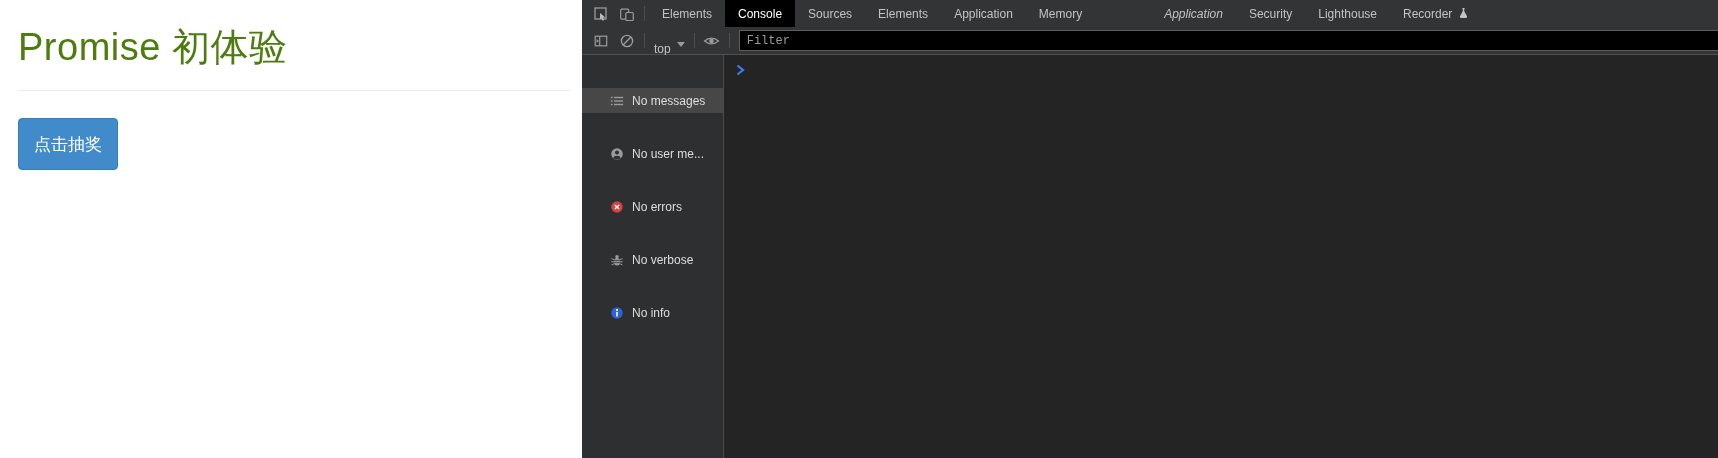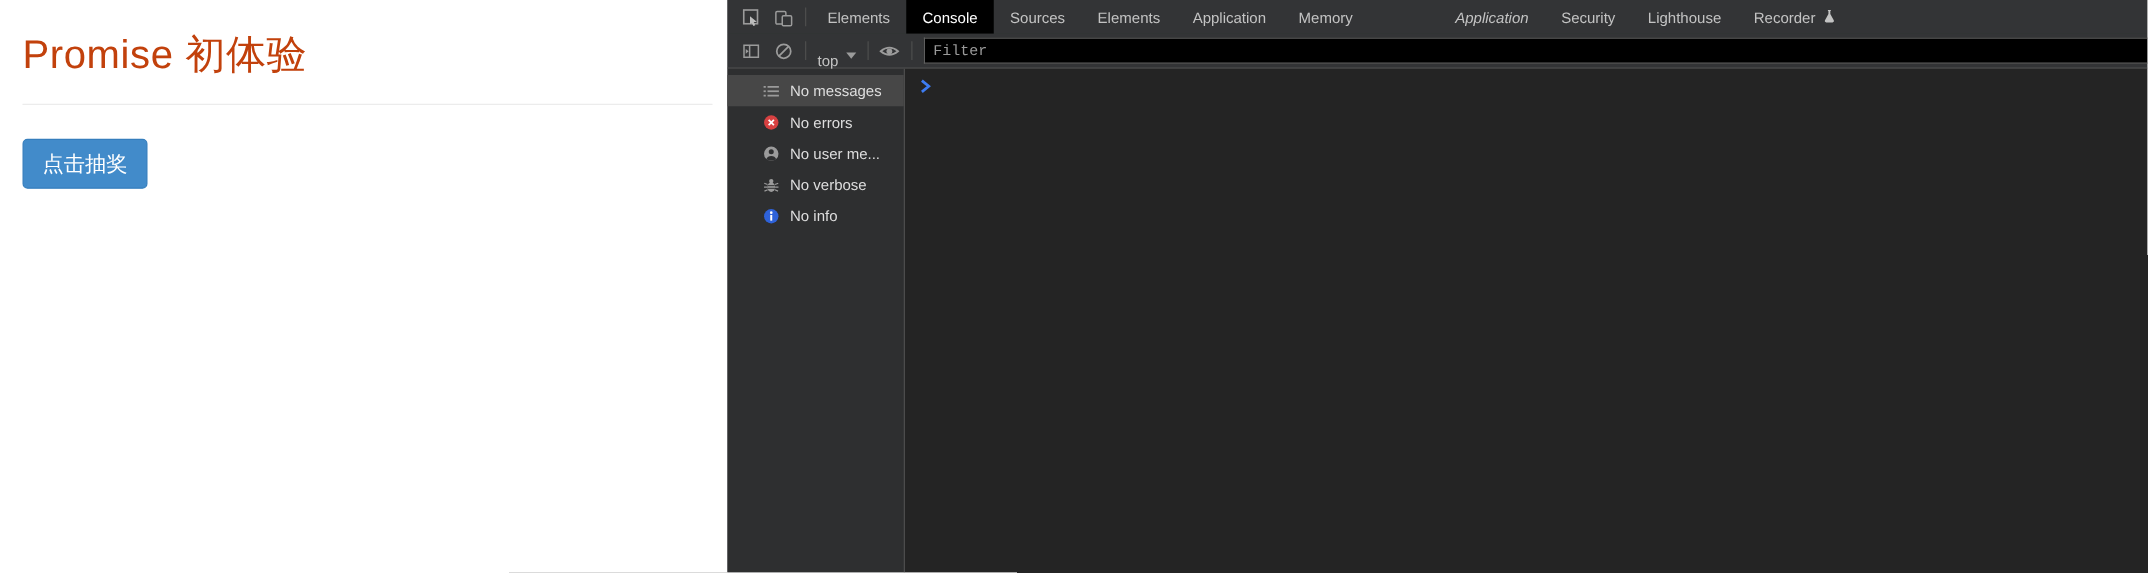--- a/index.html
+++ b/index.html
@@ -5,26 +5,26 @@
   html,body { margin:0; padding:0; background:#fff; }
   .screen {
     width:1718px; height:458px; display:flex; overflow:hidden;
     font-family:"Liberation Sans", sans-serif; background:#fff;
     position:relative;
   }
 
   
   .webpage { flex:0 0 582px; width:582px; background:#fff; }
   .page-title {
-    margin:22px 0 0 18px; font-size:32px; font-weight:400;
-    color:#c2410c; letter-spacing:0.5px;
+    margin:22px 0 0 18px; font-size:38px; font-weight:400;
+    color:#4d7c0f; letter-spacing:0.5px;
   }
   .page-rule { border:none; border-top:1px solid #ececec; margin:17px 12px 0 18px; }
   .draw-btn {
-    display:block; margin:27px 0 0 18px; width:100px; height:40px;
+    display:block; margin:27px 0 0 18px; width:100px; height:52px;
     background:#428bca; border:1px solid #357ebd; border-radius:4px;
     color:#fff; font-size:17px; font-family:"Liberation Sans", sans-serif;
     cursor:pointer; padding:0;
   }
 
   
   .devtools { flex:1; min-width:0; display:flex; flex-direction:column; background:#333436; }
 
   .tabbar {
     flex:0 0 27px; height:27px; display:flex; align-items:center;
@@ -64,21 +64,21 @@
   }
   .filter-input::placeholder { color:#9a9a9a; }
 
   .content { flex:1; display:flex; min-height:0; }
   .sidebar {
     flex:0 0 141px; width:141px; background:#2e2f30;
     border-right:1px solid #4c4c4c; padding-top:5px;
   }
   .s-item {
     height:25px; display:flex; align-items:center; padding-left:28px; gap:8px;
-    color:#dedede; font-size:12px; cursor:pointer; white-space:nowrap; overflow:hidden;
+    color:#dedede; font-size:12px; cursor:pointer; white-space:nowrap; overflow:hidden;margin-top:28px;
   }
   .s-item.selected { background:#474747; }
   .s-icon { width:14px; height:14px; flex:0 0 14px; display:flex; align-items:center; }
   .s-label { overflow:hidden; text-overflow:clip; }
 
   .console-area { flex:1; min-width:0; background:#242424; padding:7px 0 0 12px; }
   .prompt { display:inline-flex; cursor:text; }
 </style>
 </head>
 <body>
@@ -189,37 +189,37 @@
               <rect x="1" y="11.2" width="2" height="1.6"></rect>
                 <rect x="4.6" y="11.2" width="10.4" height="1.6"></rect>
             </svg>
           </span>
           <span class="s-label">No messages</span>
         </div>
 
         <div class="s-item">
           <span class="s-icon">
             <svg width="14" height="14" viewBox="0 0 16 16">
+              <circle cx="8" cy="8" r="6.6" fill="#9b9b9b"></circle>
+              <circle cx="8" cy="6.2" r="2.3" fill="#2e2f30"></circle>
+              <path d="M3.6 12.7 a4.6 3.8 0 0 1 8.8 0 a6.6 6.6 0 0 1 -8.8 0 Z" fill="#2e2f30"></path>
+            </svg>
+          </span>
+          <span class="s-label">No user me...</span>
+        </div>
+
+        <div class="s-item">
+          <span class="s-icon">
+            <svg width="14" height="14" viewBox="0 0 16 16">
               <circle cx="8" cy="8" r="6.6" fill="#d74141"></circle>
               <line x1="5.6" y1="5.6" x2="10.4" y2="10.4" stroke="#fff" stroke-width="1.6"></line>
               <line x1="10.4" y1="5.6" x2="5.6" y2="10.4" stroke="#fff" stroke-width="1.6"></line>
             </svg>
           </span>
           <span class="s-label">No errors</span>
-        </div>
-
-        <div class="s-item">
-          <span class="s-icon">
-            <svg width="14" height="14" viewBox="0 0 16 16">
-              <circle cx="8" cy="8" r="6.6" fill="#9b9b9b"></circle>
-              <circle cx="8" cy="6.2" r="2.3" fill="#2e2f30"></circle>
-              <path d="M3.6 12.7 a4.6 3.8 0 0 1 8.8 0 a6.6 6.6 0 0 1 -8.8 0 Z" fill="#2e2f30"></path>
-            </svg>
-          </span>
-          <span class="s-label">No user me...</span>
         </div>
 
 
         <div class="s-item">
           <span class="s-icon">
             <svg width="14" height="14" viewBox="0 0 16 16">
               <circle cx="8" cy="4.4" r="2" fill="#9b9b9b"></circle>
               <ellipse cx="8" cy="10" rx="3.6" ry="4.4" fill="#9b9b9b"></ellipse>
               <line x1="1.6" y1="6.4" x2="4.6" y2="7.6" stroke="#9b9b9b" stroke-width="1.1"></line>
               <line x1="14.4" y1="6.4" x2="11.4" y2="7.6" stroke="#9b9b9b" stroke-width="1.1"></line>

